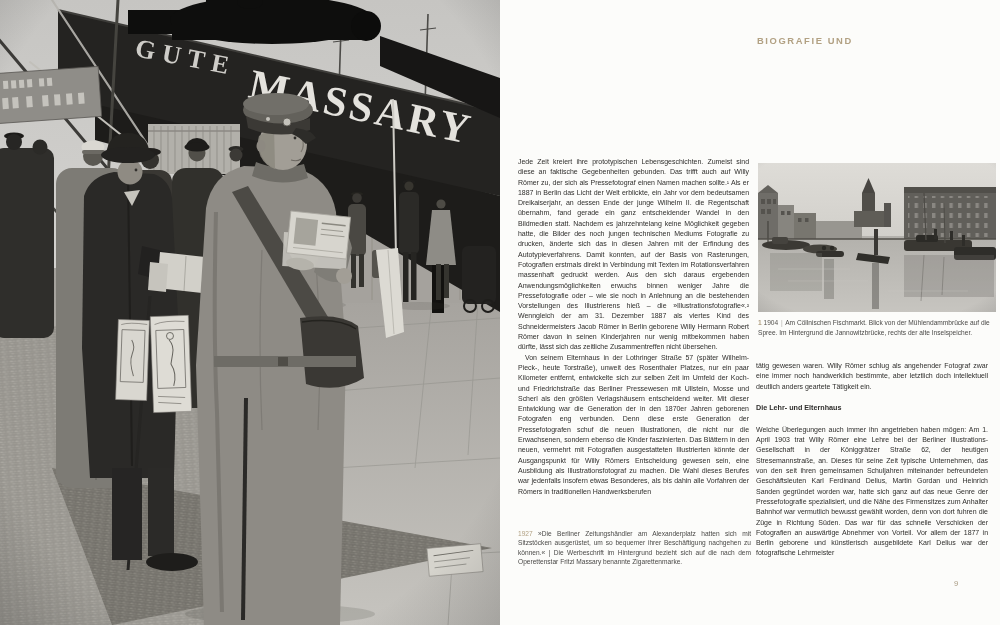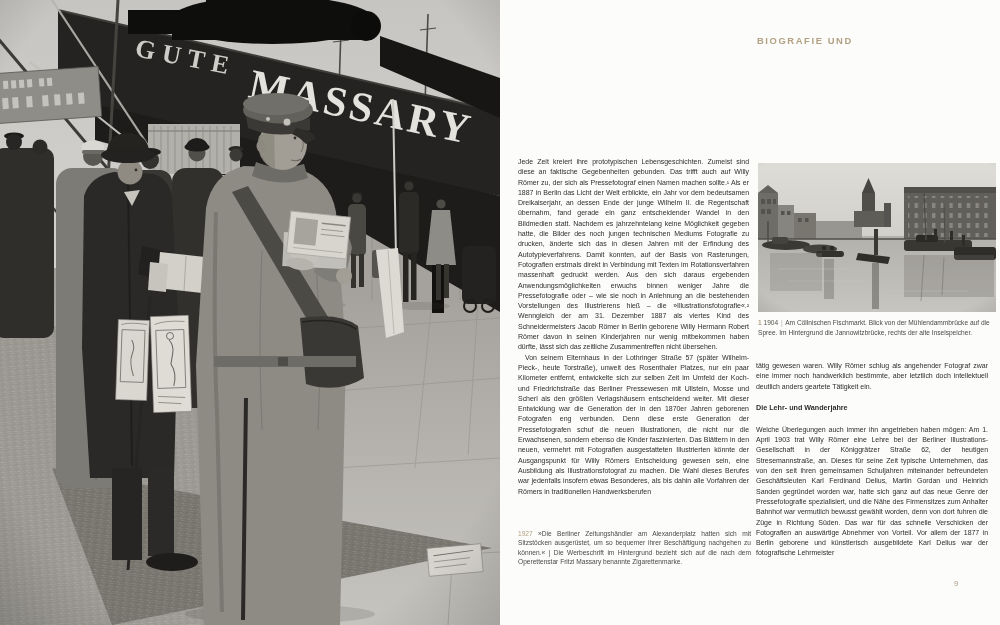--- a/index.html
+++ b/index.html
@@ -419,19 +419,19 @@
       <p class="p2">Von seinem Elternhaus in der Lothringer Straße 57 (später Wilhelm-Pieck-, heute Torstraße), unweit des Rosenthaler Platzes, nur ein paar Kilometer entfernt, entwickelte sich zur selben Zeit im Umfeld der Koch- und Friedrichstraße das Berliner Pressewesen mit Ullstein, Mosse und Scherl als den größten Verlagshäusern entscheidend weiter. Mit dieser Entwicklung war die Generation der in den 1870er Jahren geborenen Fotografen eng verbunden. Denn diese erste Generation der Pressefotografen schuf die neuen Illustrationen, die nicht nur die Erwachsenen, sondern ebenso die Kinder faszinierten. Das Blättern in den neuen, vermehrt mit Fotografien ausgestatteten Illustrierten könnte der Ausgangspunkt für Willy Römers Entscheidung gewesen sein, eine Ausbildung als Illustrationsfotograf zu machen. Die Wahl dieses Berufes war jedenfalls insofern etwas Besonderes, als bis dahin alle Vorfahren der Römers in traditionellen Handwerksberufen</p>
     </div>
 
     <div class="photo-caption">
       <span class="cap-year">1927</span>
       <span>»Die Berliner Zeitungshändler am Alexanderplatz hatten sich mit Sitzstöcken ausgerüstet, um so bequemer ihrer Beschäftigung nachgehen zu können.« | Die Werbeschrift im Hintergrund bezieht sich auf die nach dem Operettenstar Fritzi Massary benannte Zigarettenmarke.</span>
     </div>
 
     <div class="col col2">
       <p>tätig gewesen waren. Willy Römer schlug als angehender Fotograf zwar eine immer noch handwerklich bestimmte, aber letztlich doch intellektuell deutlich anders geartete Tätigkeit ein.</p>
-      <h3>Die Lehr- und Wanderjahre</h3>
+      <h3>Die Lehr- und Elternhaus</h3>
       <p>Welche Überlegungen auch immer ihn angetrieben haben mögen: Am 1. April 1903 trat Willy Römer eine Lehre bei der Berliner Illustrations-Gesellschaft in der Königgrätzer Straße 62, der heutigen Stresemannstraße, an. Dieses für seine Zeit typische Unternehmen, das von den seit ihren gemeinsamen Schuljahren miteinander befreundeten Geschäftsleuten Karl Ferdinand Delius, Martin Gordan und Heinrich Sanden gegründet worden war, hatte sich ganz auf das neue Genre der Pressefotografie spezialisiert, und die Nähe des Firmensitzes zum Anhalter Bahnhof war vermutlich bewusst gewählt worden, denn von dort fuhren die Züge in Richtung Süden. Das war für das schnelle Verschicken der Fotografien an auswärtige Abnehmer von Vorteil. Vor allem der 1877 in Berlin geborene und künstlerisch ausgebildete Karl Delius war der fotografische Lehrmeister</p>
     </div>
 
     <div class="page-number">9</div>
   </div>
 </div>
 
 </body></html>

